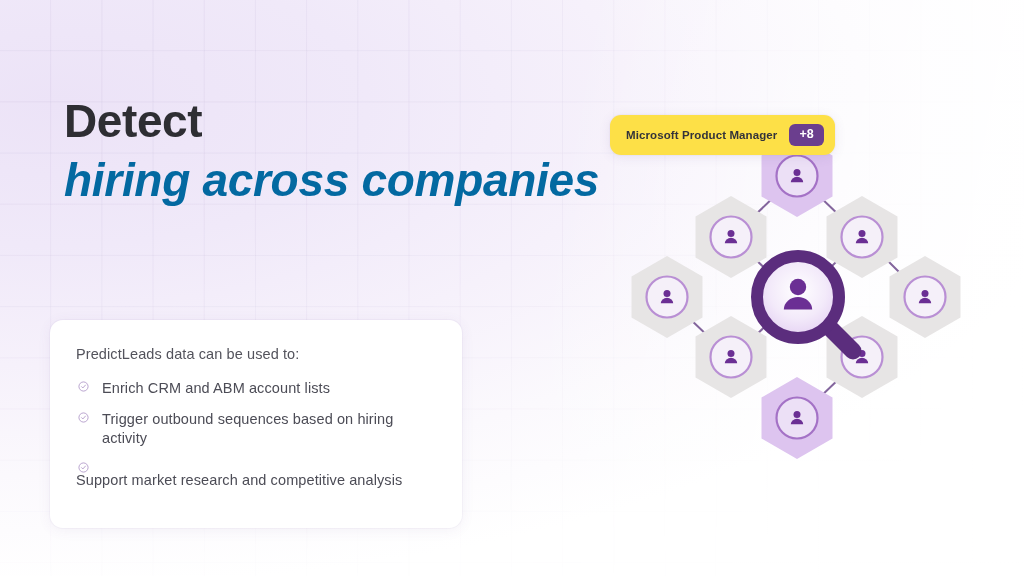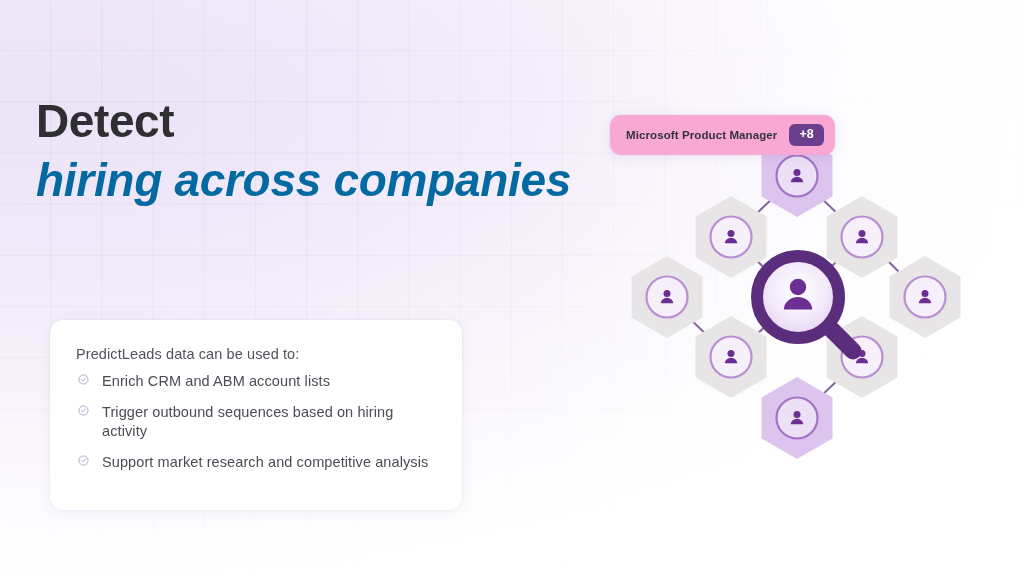--- a/index.html
+++ b/index.html
@@ -38,21 +38,21 @@
   .bg-sheen {
     position: absolute;
     inset: 0;
     background: linear-gradient(100deg, rgba(255,255,255,0) 52%, rgba(255,255,255,0.55) 76%, rgba(255,255,255,0.9) 100%);
     pointer-events: none;
   }
 
   
   .headline {
     position: absolute;
-    left: 36px;
+    left: 64px;
     top: 92px;
     width: 560px;
   }
   .headline-line {
     font-size: 46px;
     font-weight: 700;
     line-height: 58px;
     color: #2e2e33;
     letter-spacing: -0.4px;
     white-space: nowrap;
@@ -76,32 +76,32 @@
     padding: 24px 26px 26px 26px;
     box-sizing: border-box;
     background: #ffffff;
     border-radius: 13px;
     box-shadow: 0 2px 14px rgba(95,70,140,0.07), 0 0 0 1px rgba(140,120,180,0.05);
   }
   .info-intro {
     font-size: 14.5px;
     color: #53535c;
     line-height: 20px;
-    margin-bottom: 8px;
+    margin-bottom: 15px;
     letter-spacing: 0.1px;
   }
   .info-list { list-style: none; margin: 0; padding: 0; }
   .info-item {
     display: flex;
     margin-bottom: 12px;
     font-size: 14.5px;
     color: #4c4c56;
     letter-spacing: 0.1px;
   }
-  .info-item:last-child { margin-bottom: 12px; }
+  .info-item:last-child { margin-bottom: 12px; flex-direction: column; }
   .bullet-icon {
     flex: 0 0 auto;
     width: 11px; height: 11px;
     margin-right: 13px;
     margin-left: 2px;
     display: inline-block;
   }
   .info-text { line-height: 19px; }
 
   
@@ -112,21 +112,21 @@
     width: 400px;
     height: 390px;
   }
   .network svg { display: block; width: 400px; height: 390px; overflow: visible; }
 
   
   .pill {
     position: absolute;
     display: flex;
     align-items: center;
-    background: #f9a8d4;
+    background: #fde047;
     border-radius: 11px;
     box-shadow: 0 2px 12px rgba(90,65,135,0.10), 0 0 0 1px rgba(150,130,185,0.05);
     padding: 9px 11px 9px 16px;
     white-space: nowrap;
   }
   .pill-text {
     font-size: 11.5px;
     font-weight: 700;
     color: #33333a;
     letter-spacing: 0.1px;

